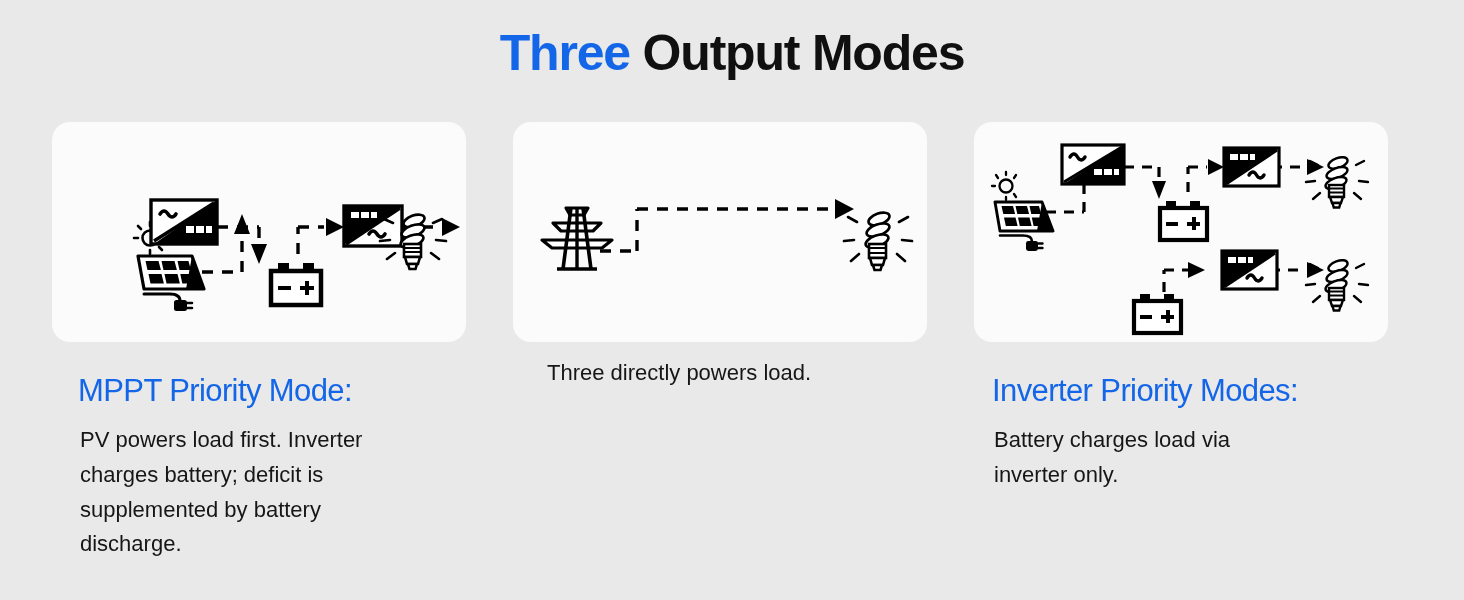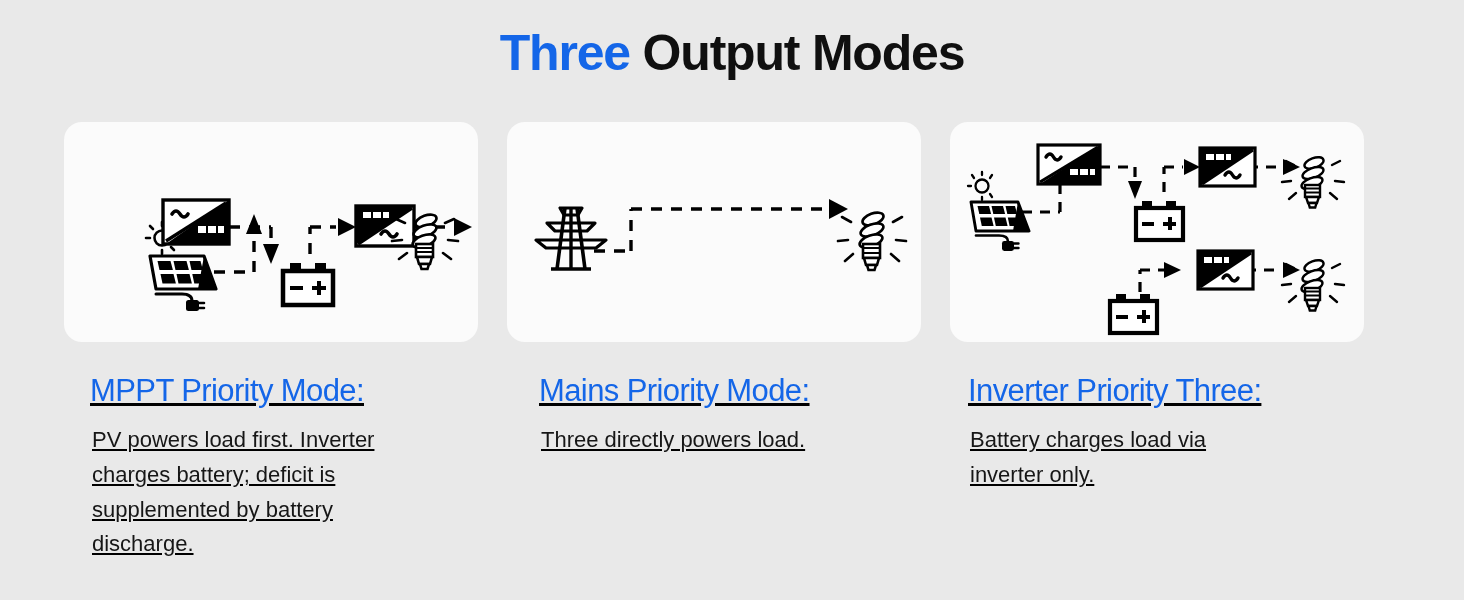--- a/index.html
+++ b/index.html
@@ -27,25 +27,24 @@
     letter-spacing: -1.2px;
     color: #101010;
     white-space: nowrap;
   }
   .page-title .accent { color: #1466e8; }
 
   
   .columns {
     position: absolute;
     top: 122px;
-    left: 64px;
+    left: 52px;
     width: 1336px;
     display: flex;
-    gap: 29px;
-    text-decoration: underline;
+    gap: 47px;
   }
   .column {
     width: 414px;
     display: flex;
     flex-direction: column;
   }
 
   .diagram-card {
     width: 414px;
     height: 220px;
@@ -233,21 +232,20 @@
             <path d="M357 136 h15 l-2 7 h-11 Z"></path>
             <path d="M360 143 h9 l-1.5 5 h-6 Z"></path>
           </g>
           <g stroke="#000" stroke-width="2">
             <path d="M357 126 h15 M357 131 h15"></path>
           </g>
         </g>
       </svg>
     </div>
 
-    <div class="mode-heading">Mains Priority Mode:</div>
     <div class="mode-body">Three directly powers load.</div>
   </div>
 
   <div class="column col-3">
     <div class="diagram-card">
       <svg width="414" height="220" viewBox="0 0 414 220">
 
         <g stroke="#000" stroke-width="3.2" fill="none">
           <path d="M72 90 H110" stroke-dasharray="10,8"></path>
           <path d="M110 90 V62" stroke-dasharray="10,8"></path>
@@ -385,17 +383,17 @@
             <path d="M356 178 h13 l-2 6 h-9 Z"></path>
             <path d="M358.5 184 h8 l-1.3 4.5 h-5.4 Z"></path>
           </g>
           <g stroke="#000" stroke-width="1.8">
             <path d="M356 169.5 h13 M356 173.5 h13"></path>
           </g>
         </g>
       </svg>
     </div>
 
-    <div class="mode-heading">Inverter Priority Three:</div>
+    <div class="mode-heading">Inverter Priority Modes:</div>
     <div class="mode-body">Battery charges load via inverter only.</div>
   </div>
 
 </div>
 
 </body></html>

